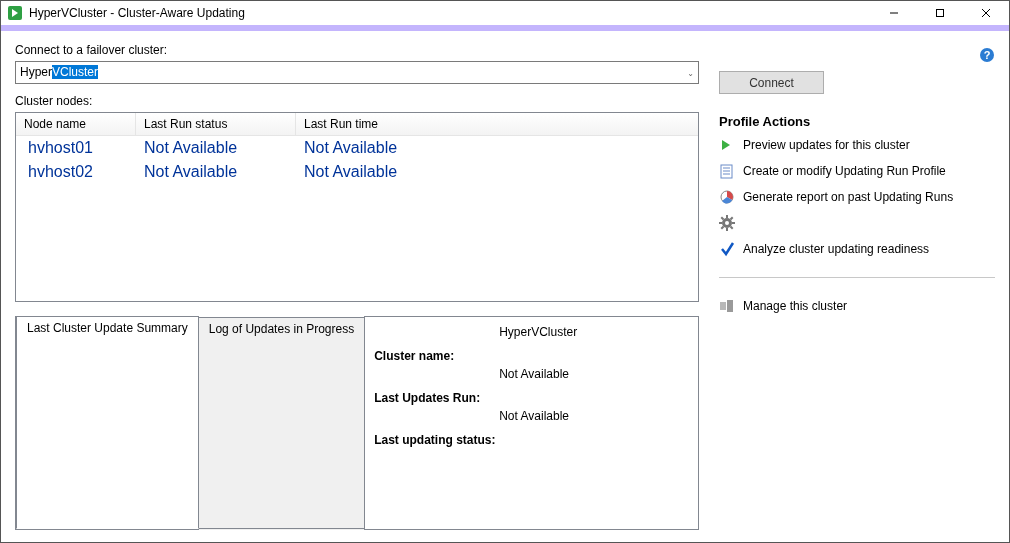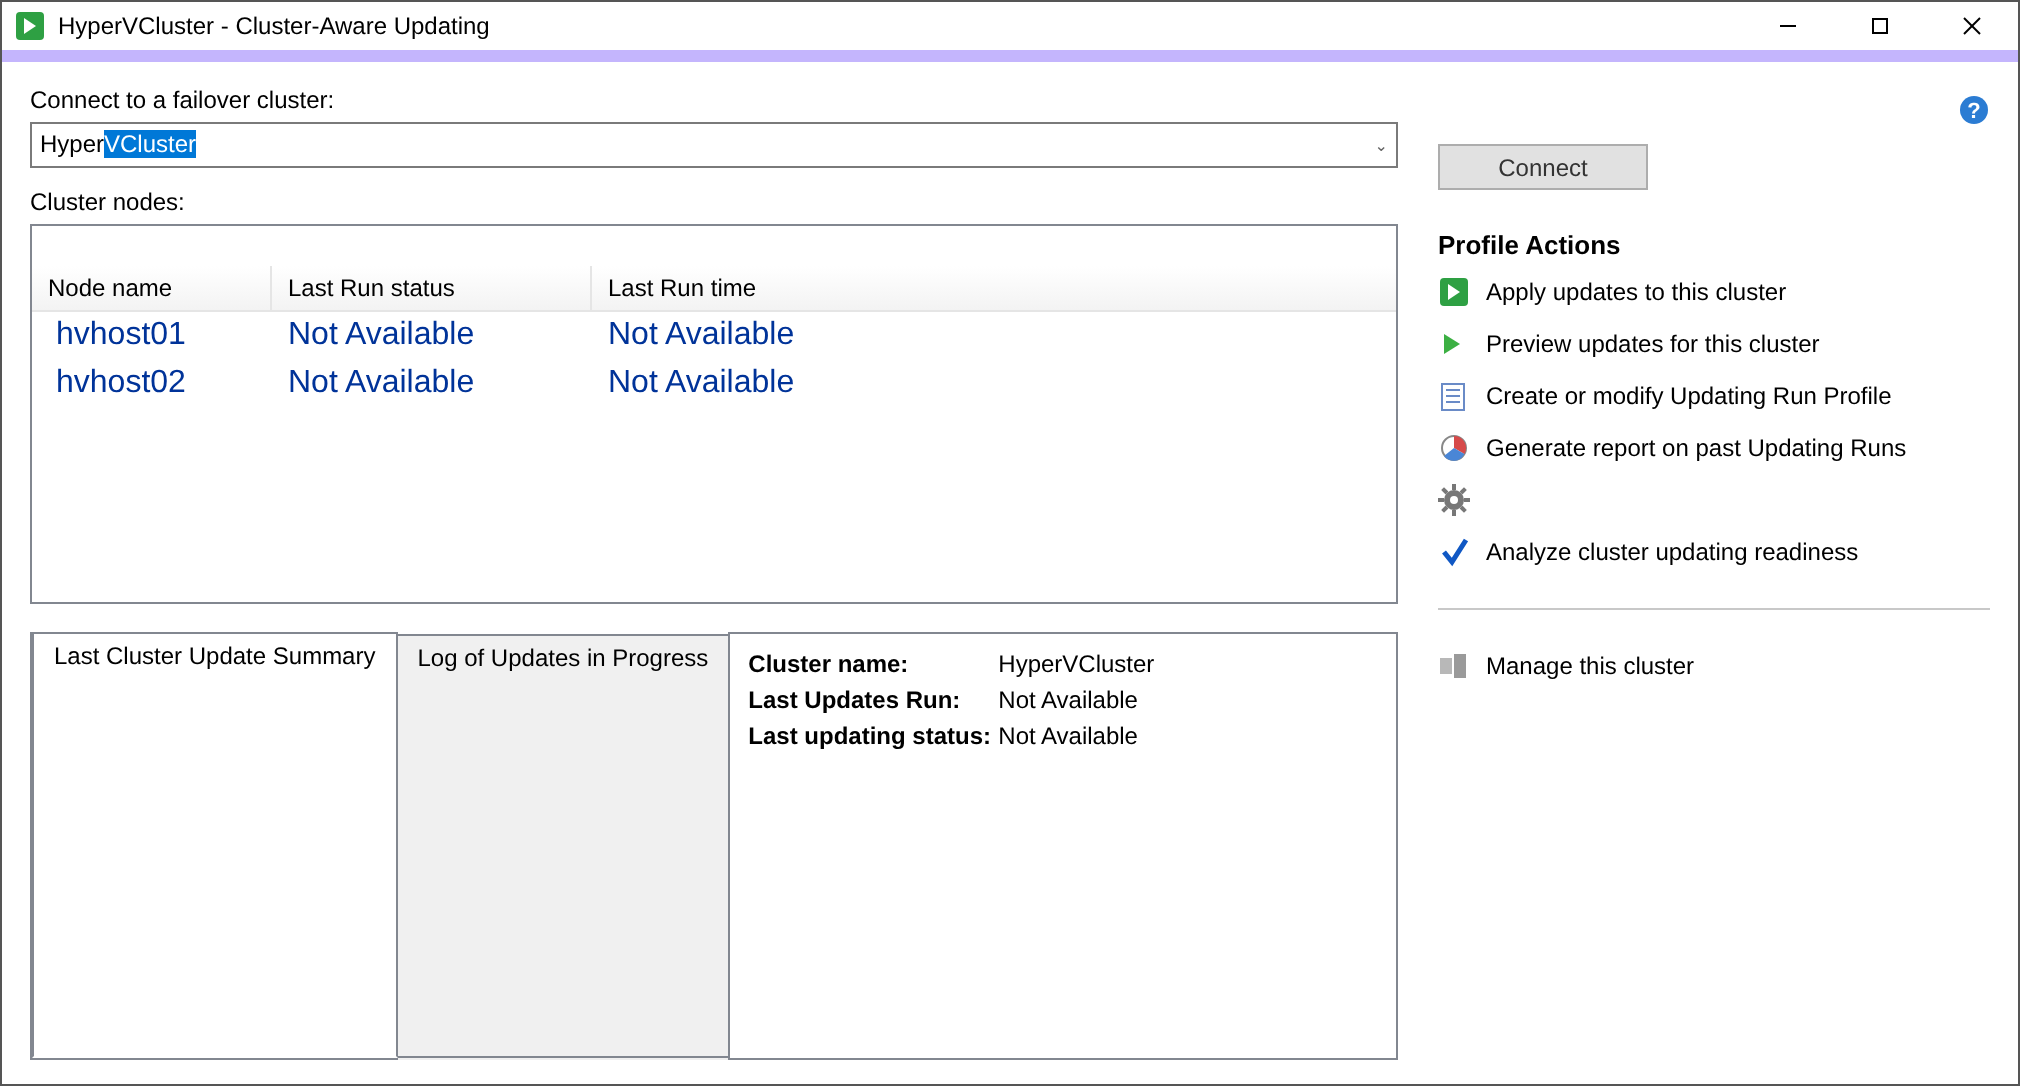--- a/index.html
+++ b/index.html
@@ -63,21 +63,20 @@
   }
   .nodes-header {
     display: flex; background: #fff;
     border-bottom: 1px solid #e5e5e5;
     font-size: 12px;
   }
   .nodes-header .col {
     padding: 4px 8px; font-weight: 400; color: #000;
     border-right: 1px solid #e5e5e5;
     background: linear-gradient(to bottom, #fff, #f3f3f3);
-    margin-top: 20px;
   }
   .nodes-header .col:last-child { border-right: none; flex: 1; }
   .col-node { width: 120px; }
   .col-status { width: 160px; }
   .col-time { flex: 1; }
   .nodes-body { flex: 1; overflow: auto; font-size: 16px; }
   .node-row { display: flex; }
   .node-row .cell { padding: 3px 8px; color: #003399; }
   .node-row .cell.col-node { width: 120px; padding-left: 12px; }
   .node-row .cell.col-status { width: 160px; }
@@ -96,21 +95,21 @@
     border-bottom: none; background: #f0f0f0; margin-right: -1px;
     position: relative; top: 1px;
   }
   .tab.active { background: #fff; z-index: 2; border-bottom: 1px solid #fff; top: 0; }
   .tabstrip-bottom-line {
     position: absolute; left: 0; right: 0; bottom: 0;
     height: 1px; background: #828790; z-index: 1;
   }
   .tab-body { flex: 1; padding: 8px 10px; font-size: 12px; }
   .summary-row { display: flex; margin-bottom: 4px; }
-  .summary-row .k { width: 125px; font-weight: 700; }
+  .summary-row .k { width: 125px; font-weight: 700; margin-top: 24px; }
   .summary-row .v { }
 
   .actions-title { font-weight: 700; font-size: 13px; margin-bottom: 8px; }
   .actions-list { display: flex; flex-direction: column; gap: 10px; }
   .action-item {
     display: flex; align-items: center; gap: 8px; font-size: 12px;
   }
   .action-icon {
     width: 16px; height: 16px; flex: 0 0 16px;
     display: flex; align-items: center; justify-content: center;
@@ -219,29 +218,20 @@
             </svg>
           </span>
         </div>
         <div style="display:flex; justify-content:flex-start; margin-bottom:20px;">
           <div class="btn">Connect</div>
         </div>
 
         <div class="actions-title">Profile Actions</div>
         <div class="actions-list">
 
-          <div class="action-item">
-            <span class="action-icon">
-              <svg width="16" height="16" viewBox="0 0 16 16">
-                  <rect x="1" y="1" width="14" height="14" rx="2" fill="#2ea043"></rect>
-                  <path d="M5 4 L11 8 L5 12 Z" fill="#fff"></path>
-                </svg>
-            </span>
-            <span>Apply updates to this cluster</span>
-          </div>
 
           <div class="action-item">
             <span class="action-icon">
               <svg width="16" height="16" viewBox="0 0 16 16">
                   <path d="M3 3 L11 8 L3 13 Z" fill="#3cb043"></path>
                 </svg>
             </span>
             <span>Preview updates for this cluster</span>
           </div>
 

